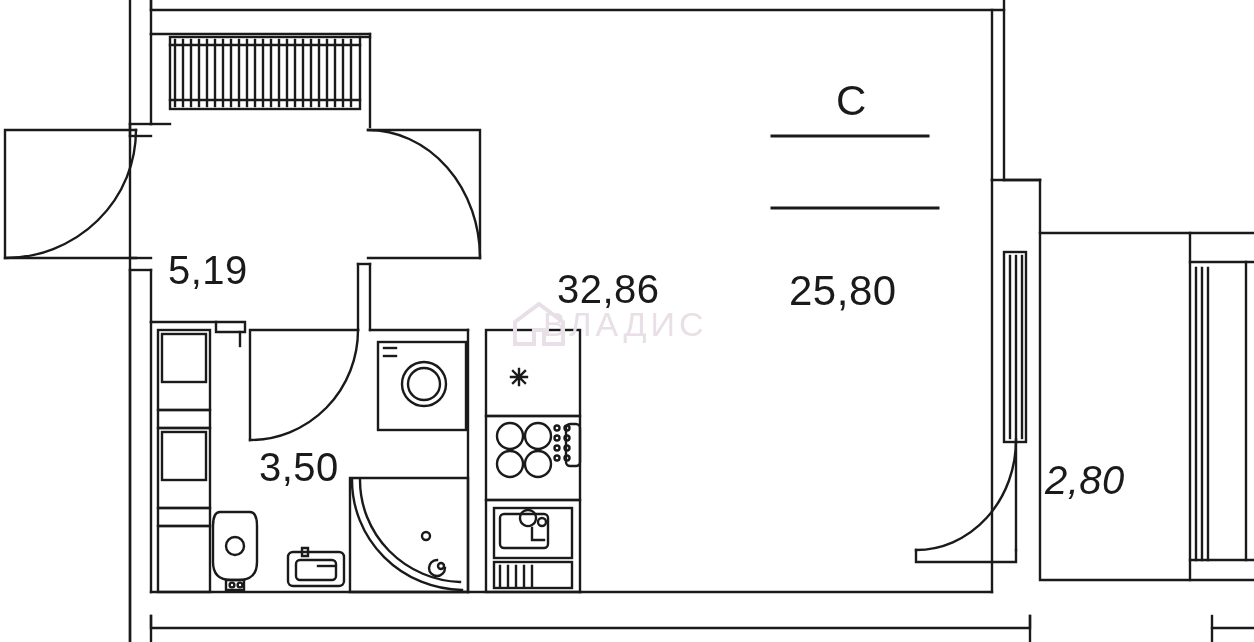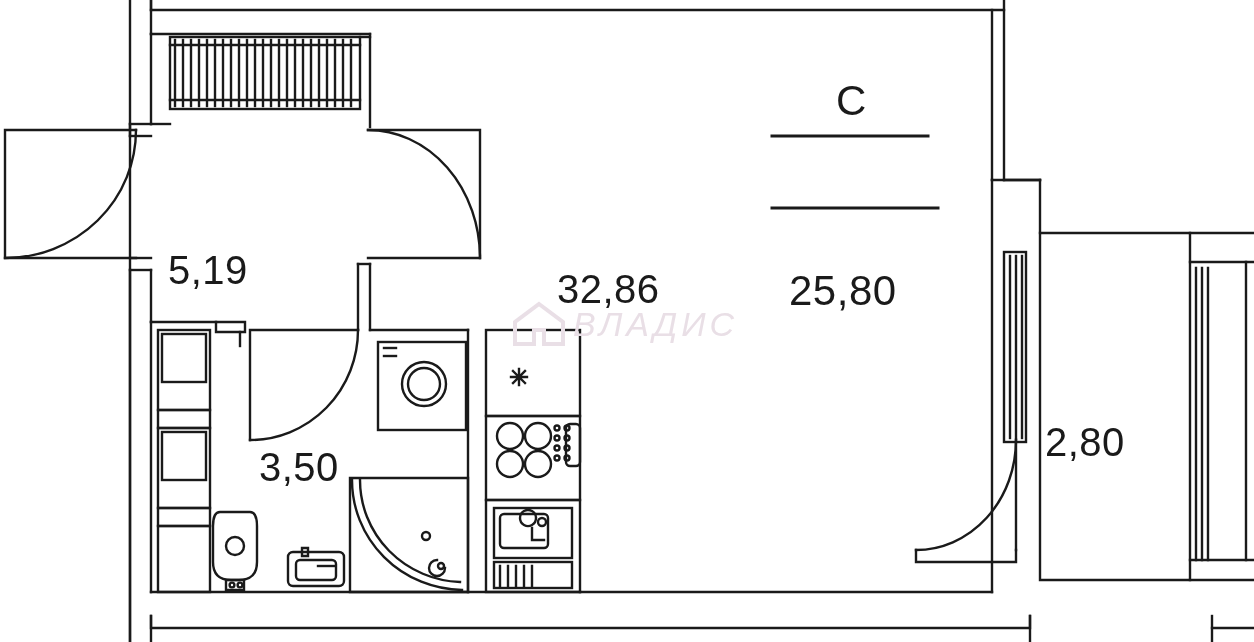--- a/index.html
+++ b/index.html
@@ -222,23 +222,23 @@
       <path d="M1212,628 L1254,628"></path>
 
       <path d="M772,136 L928,136" stroke-width="3"></path>
       <path d="M772,208 L938,208" stroke-width="3"></path>
     </g>
   </svg>
 
   <svg class="wm-logo" style="left:510px; top:300px;" width="58" height="48" viewBox="0 0 58 48">
     <path d="M29,4 L53,22 L53,44 L34,44 L34,30 L24,30 L24,44 L5,44 L5,22 Z" fill="none" stroke="#e9dfe6" stroke-width="4"></path>
   </svg>
-  <div class="watermark" style="left:573px; top:305px;font-style:italic;">ВЛАДИС</div>
+  <div class="watermark" style="left:543px; top:305px;">ВЛАДИС</div>
 
   <div class="lbl lbl-type" style="left:836px; top:80px;">C</div>
   <div class="lbl lbl-total" style="left:789px; top:222px;margin-top:48px;">25,80</div>
 
   <div class="lbl lbl-area" style="left:168px; top:250px;">5,19</div>
   <div class="lbl lbl-area" style="left:557px; top:269px;">32,86</div>
   <div class="lbl lbl-area" style="left:259px; top:447px;">3,50</div>
-  <div class="lbl lbl-area" style="left:1045px; top:422px;">2,80</div>
+  <div class="lbl lbl-area" style="left:1045px; top:460px;font-style:italic;">2,80</div>
 
 </div>
 
 </body></html>

